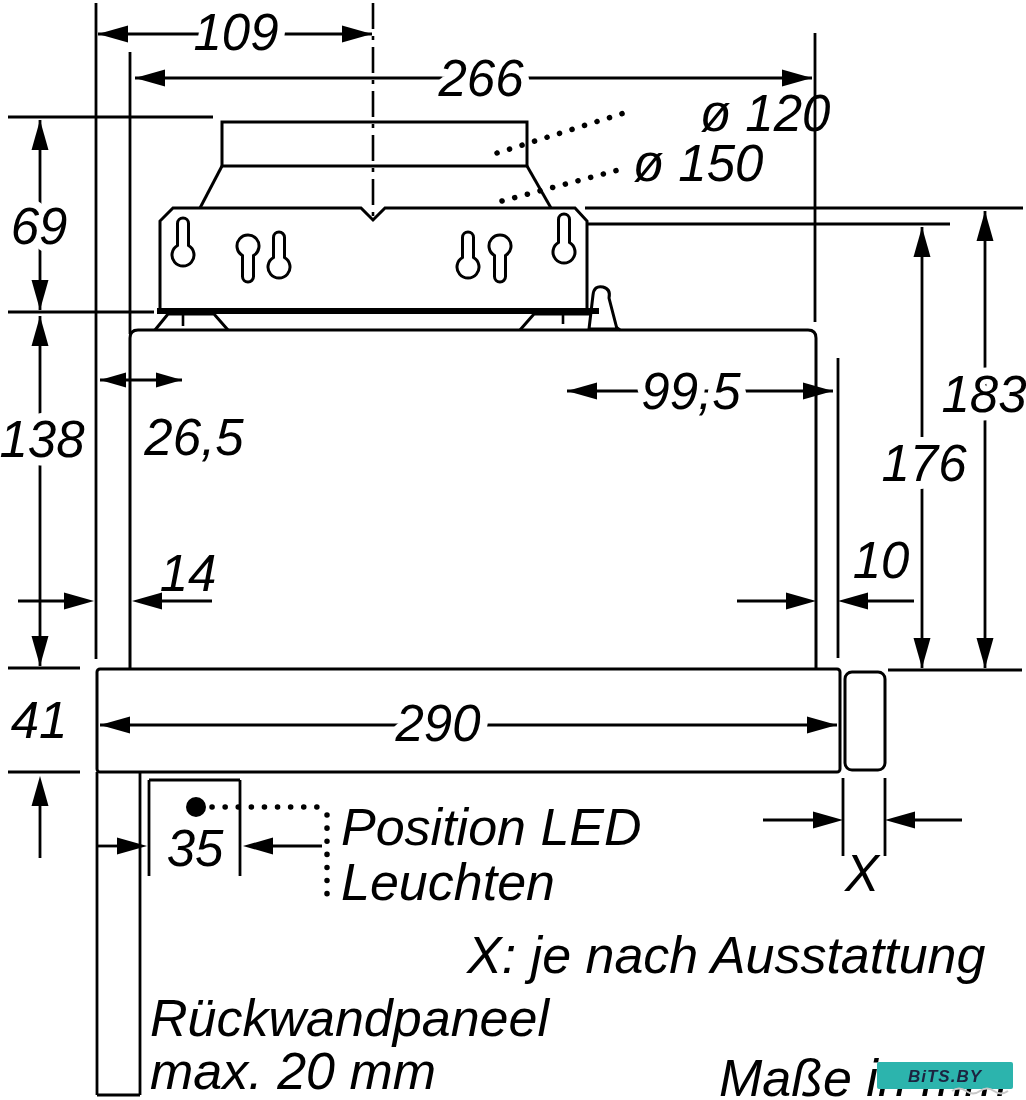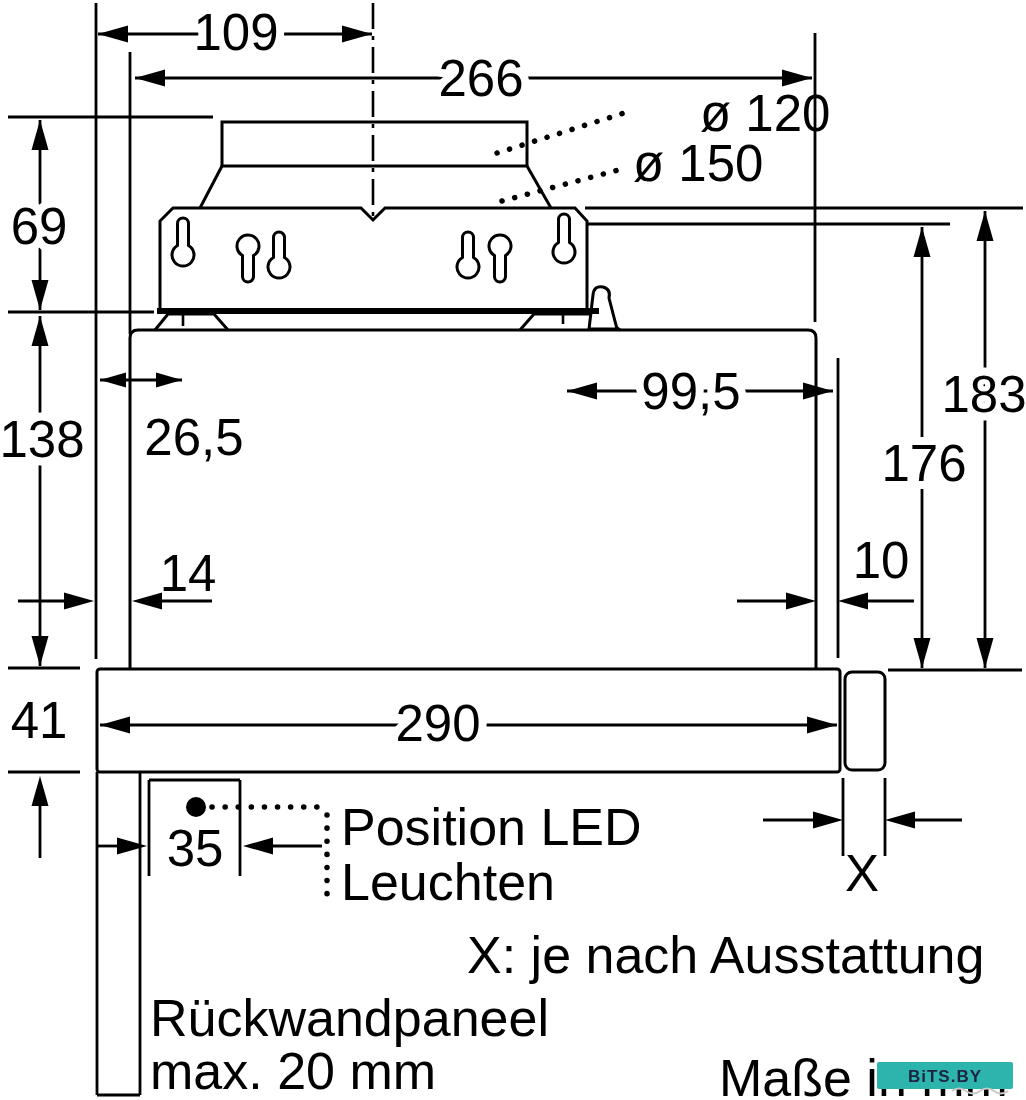--- a/index.html
+++ b/index.html
@@ -1,17 +1,17 @@
 <!DOCTYPE html>
 <html><head>
 <meta charset="utf-8">
 <style>
   html,body{margin:0;padding:0;background:#ffffff;}
   .stage{position:relative;width:1026px;height:1100px;background:#fff;overflow:hidden;
-         font-family:"Liberation Sans",sans-serif;}
+         font-family:"Liberation Sans",sans-serif;font-style:italic;}
   svg{display:block;}
   .ln{stroke:#000;stroke-width:2.8px;fill:none;}
   .thick{stroke:#000;stroke-width:6px;fill:none;}
   .obj{stroke:#000;stroke-width:3px;fill:none;}
   .objw{stroke:#000;stroke-width:3px;fill:#ffffff;}
   .cdash{stroke:#000;stroke-width:2.6px;fill:none;stroke-dasharray:26 7 4 7;}
   .dots{stroke:#000;stroke-width:5.5px;fill:none;stroke-dasharray:0.1 13;stroke-linecap:round;}
   .ah{fill:#000;stroke:none;}
   .lbl{font-family:"Liberation Sans",sans-serif;font-size:51px;fill:#000;text-anchor:middle;}
   .halo{paint-order:stroke;stroke:#ffffff;stroke-width:16px;stroke-linejoin:round;}

